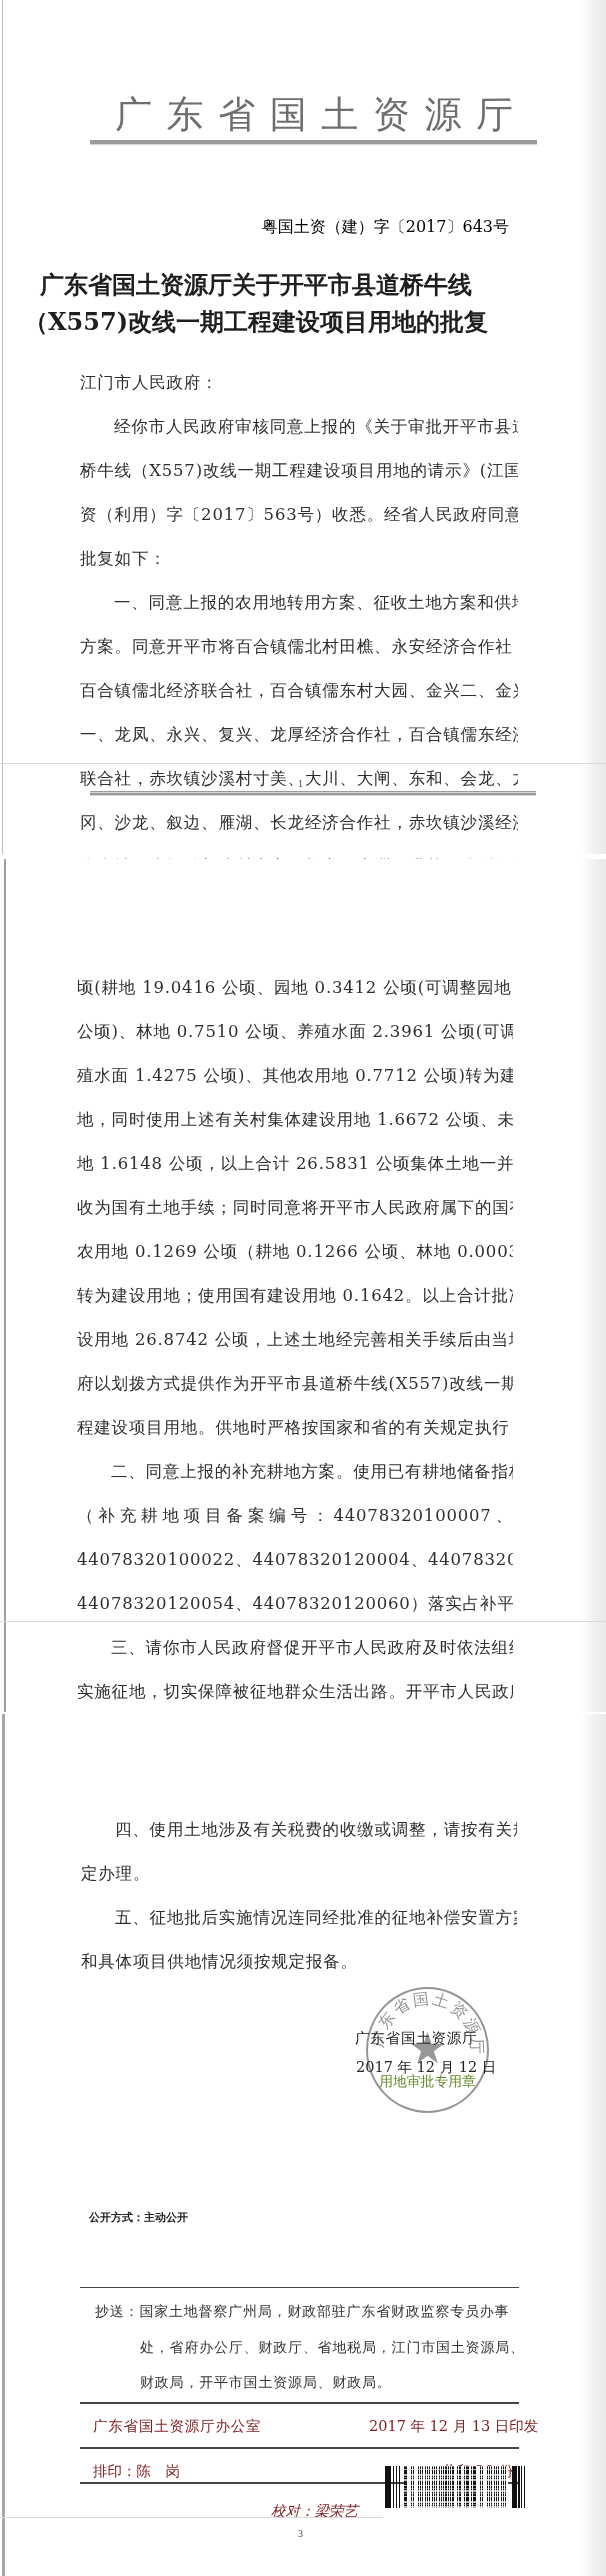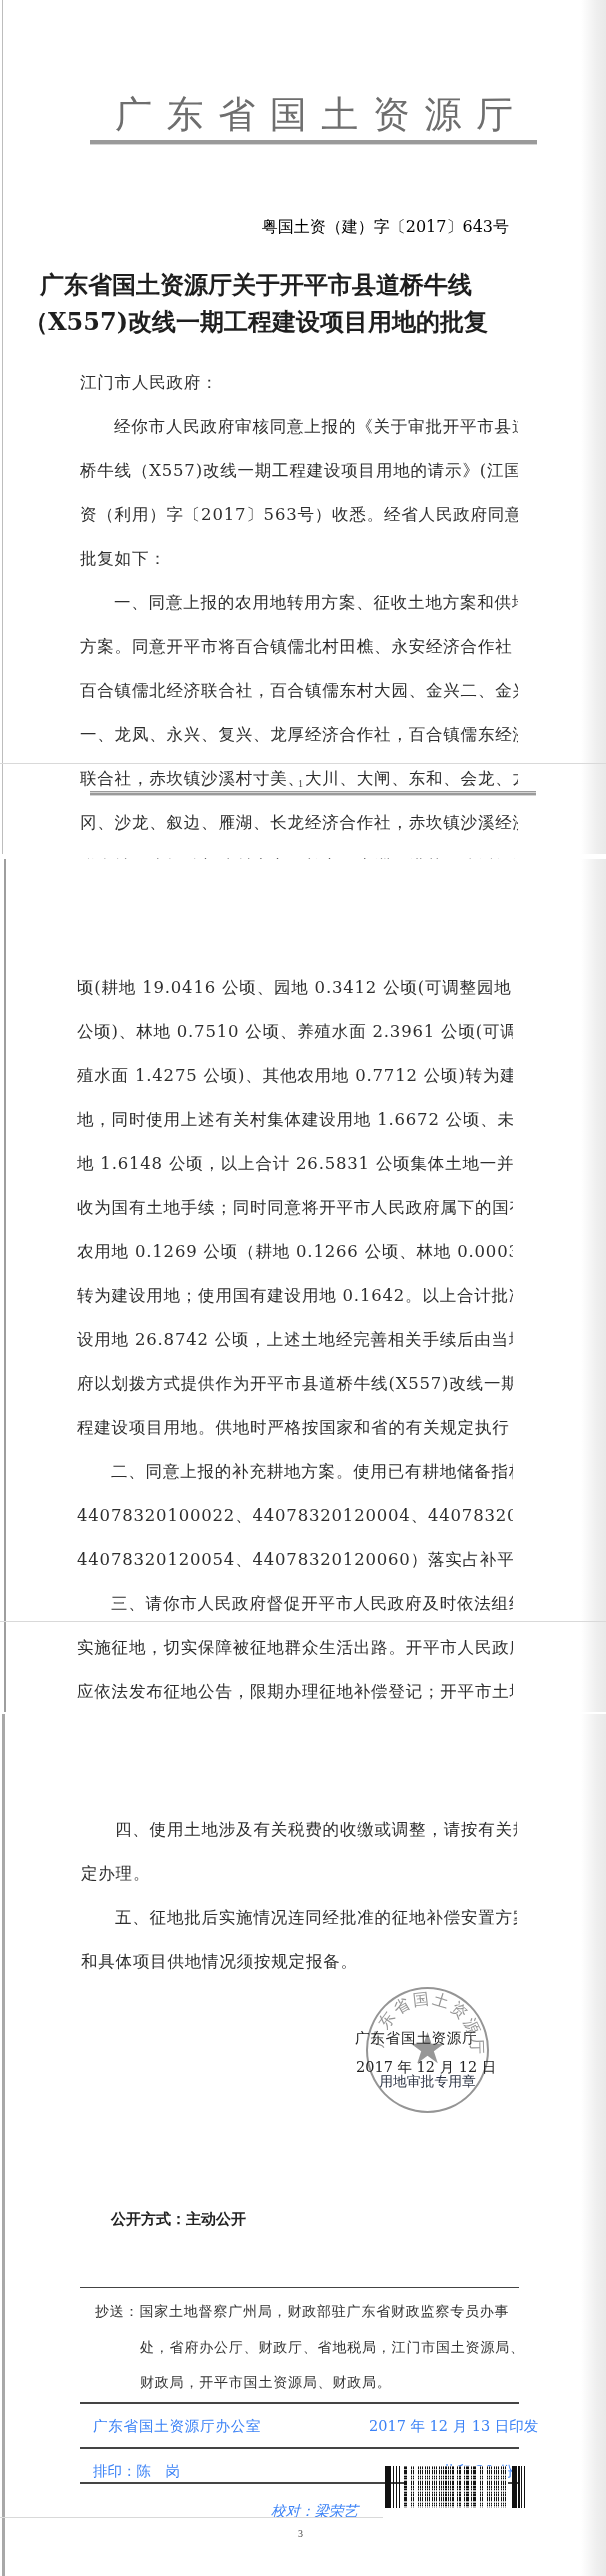--- a/index.html
+++ b/index.html
@@ -18,27 +18,27 @@
            font-family:"DejaVu Serif","Liberation Serif",serif; line-height:32px; }
   .body-text { left:80px; width:438px; font-size:16.5px; line-height:44px; color:#2e2e2e;
                text-align:justify; text-align-last:justify; letter-spacing:0.8px; }
   .body-line { display:block; height:44px; white-space:nowrap; overflow:hidden; text-align:justify; text-align-last:justify; }
   .indent { padding-left:34px; }
   .last-line { text-align-last:left; }
   .page-num { font-size:10px; color:#444; text-align:center; width:31px; font-family:"Liberation Serif",serif; }
   .seal { left:366px; top:1987px; width:119px; height:122px; border:2.3px solid #8a8a8a; border-radius:50%; opacity:0.9; }
   .seal-star { position:absolute; left:50%; top:48%; transform:translate(-50%,-50%); font-size:43px; color:#8c8c8c; line-height:1; }
   .seal-arc { position:absolute; left:0; top:0; width:119px; height:122px; }
-  .seal-bottom { position:absolute; left:0; width:119px; bottom:20px; text-align:center; font-size:13.8px; color:#0f172a; font-family:Liberation Sans, sans-serif; }
+  .seal-bottom { position:absolute; left:0; width:119px; bottom:20px; text-align:center; font-size:13.8px; color:#4d7c0f; font-family:Liberation Sans, sans-serif; }
   .sign-org { left:355px; top:2030px; font-size:14.5px; color:#222; letter-spacing:0.8px; }
   .sign-date { left:356px; top:2059px; font-size:14.5px; color:#222; }
-  .public-mode { left:111px; top:2209px; font-size:15px; font-weight:bold; color:#222; font-family:"DejaVu Sans","Liberation Sans",sans-serif; }
+  .public-mode { left:89px; top:2209px; font-size:11px; font-weight:bold; color:#222; font-family:"DejaVu Sans","Liberation Sans",sans-serif; }
   .rule { background:#444; height:1.5px; left:80px; width:439px; }
   .cc-text { font-size:14px; color:#333; letter-spacing:0.8px; white-space:nowrap; }
-  .footer-text { font-size:14.5px; color:#3b82f6; white-space:nowrap; }
+  .footer-text { font-size:14.5px; color:#7f1d1d; white-space:nowrap; }
   .barcode { left:385px; top:2466px; width:140px; height:42px; display:flex; align-items:stretch; }
   .bc-guard { display:flex; gap:1.5px; }
   .bc-bar { background:#111; }
   .bc-data { flex:1; margin:0 4.6px;
     background:
       repeating-linear-gradient(90deg, #111 0 1.5px, #fff 1.5px 2.3px, #111 2.3px 3.1px, #fff 3.1px 4.6px, #111 4.6px 5.4px, #fff 5.4px 6.9px),
       #111;
     background-blend-mode:normal;
     position:relative; overflow:hidden; }
   .bc-data::after { content:""; position:absolute; inset:0;
@@ -104,20 +104,21 @@
     <span class="body-line">殖水面 1.4275 公顷)、其他农用地 0.7712 公顷)转为建设用</span>
     <span class="body-line">地，同时使用上述有关村集体建设用地 1.6672 公顷、未利用</span>
     <span class="body-line">地 1.6148 公顷，以上合计 26.5831 公顷集体土地一并办理征</span>
     <span class="body-line">收为国有土地手续；同时同意将开平市人民政府属下的国有</span>
     <span class="body-line">农用地 0.1269 公顷（耕地 0.1266 公顷、林地 0.0003 公顷）</span>
     <span class="body-line">转为建设用地；使用国有建设用地 0.1642。以上合计批准建</span>
     <span class="body-line">设用地 26.8742 公顷，上述土地经完善相关手续后由当地政</span>
     <span class="body-line">府以划拨方式提供作为开平市县道桥牛线(X557)改线一期工</span>
     <span class="body-line">程建设项目用地。供地时严格按国家和省的有关规定执行，</span>
     <span class="body-line indent">二、同意上报的补充耕地方案。使用已有耕地储备指标</span>
+    <span class="body-line">（补充耕地项目备案编号：44078320100007、</span>
     <span class="body-line">44078320100022、44078320120004、44078320120038、</span>
     <span class="body-line last-line">44078320120054、44078320120060）落实占补平衡。</span>
     <span class="body-line indent">三、请你市人民政府督促开平市人民政府及时依法组织</span>
     <span class="body-line">实施征地，切实保障被征地群众生活出路。开平市人民政府</span>
     <span class="body-line">应依法发布征地公告，限期办理征地补偿登记；开平市土地</span>
     <span class="body-line">行政主管部门应会同有关单位根据批准的征收土地方案拟订</span>
     <span class="body-line">具体的征地补偿安置方案并予以公告，并听取群众意见后报</span>
     <span class="body-line">同级人民政府批准实施。征地补偿安置不落实的，不得强行</span>
     <span class="body-line last-line">使用被征土地。</span>
   </div>

